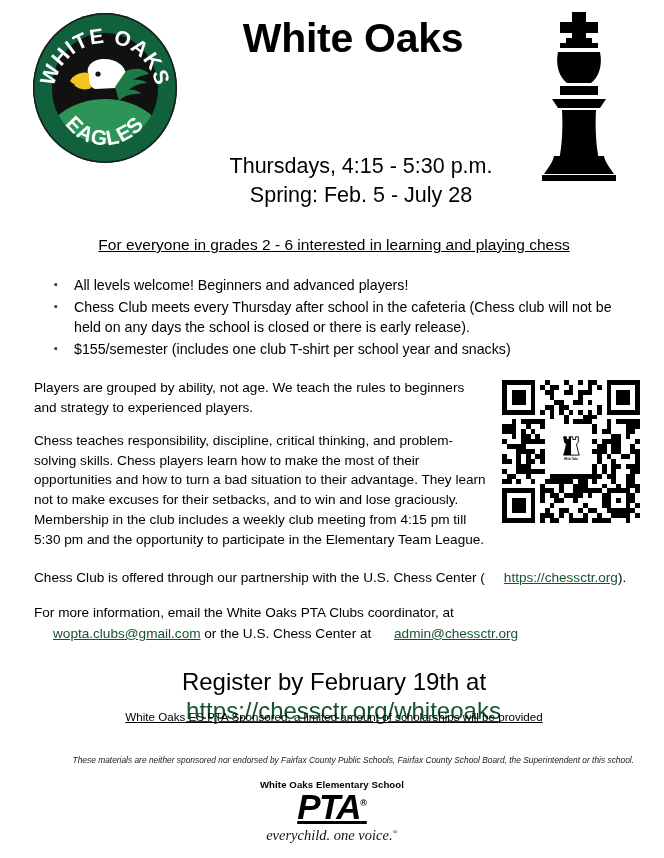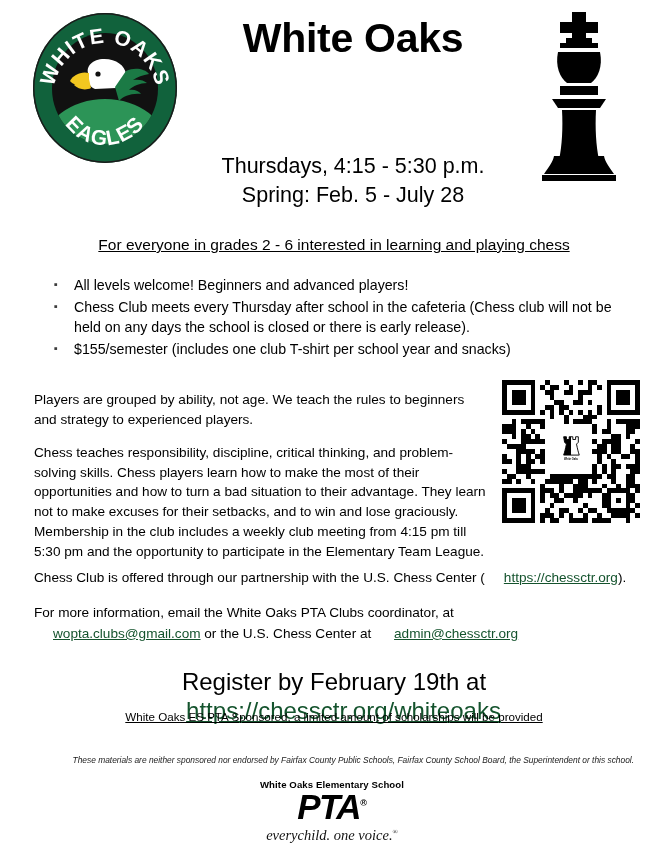--- a/index.html
+++ b/index.html
@@ -74,21 +74,21 @@
     text-align: center;
   }
   #title-line-1, #title-line-2 {
     font-size: 41px;
     font-weight: bold;
     line-height: 1.28;
     letter-spacing: -0.3px;
   }
   #schedule-block {
     position: absolute;
-    left: 178px;
+    left: 186px;
     top: 152px;
     width: 350px;
     text-align: center;
   }
   .schedule-line {
     font-size: 21.5px;
     line-height: 1.34;
   }
 
   
@@ -166,21 +166,21 @@
     display: flex;
     align-items: center;
     justify-content: center;
     flex-direction: column;
   }
   #qr-code .qr-logo-caption {
     font-size: 2.6px;
     font-weight: bold;
     margin-top: 0.5px;
   }
-  .flow-para { margin: 12px 0 13px 0; }
+  .flow-para { margin: 0 0 13px 0; }
   .flow-para.last { margin-bottom: 0; }
 
   
   #link-block {
     position: absolute;
     left: 34px;
     top: 568px;
     width: 606px;
     font-size: 13.6px;
     line-height: 1.5;
@@ -242,20 +242,21 @@
     letter-spacing: 0.1px;
   }
   #pta-wordmark {
     font-family: "Liberation Sans", sans-serif;
     font-size: 35px;
     font-weight: bold;
     font-style: italic;
     letter-spacing: -1.5px;
     line-height: 1.05;
     margin-top: -1px;
+    text-decoration: underline;
   }
   #pta-wordmark .reg {
     font-size: 9px;
     vertical-align: super;
     font-style: normal;
     letter-spacing: 0;
   }
   #pta-tagline {
     font-family: "Liberation Serif", serif;
     font-style: italic;

